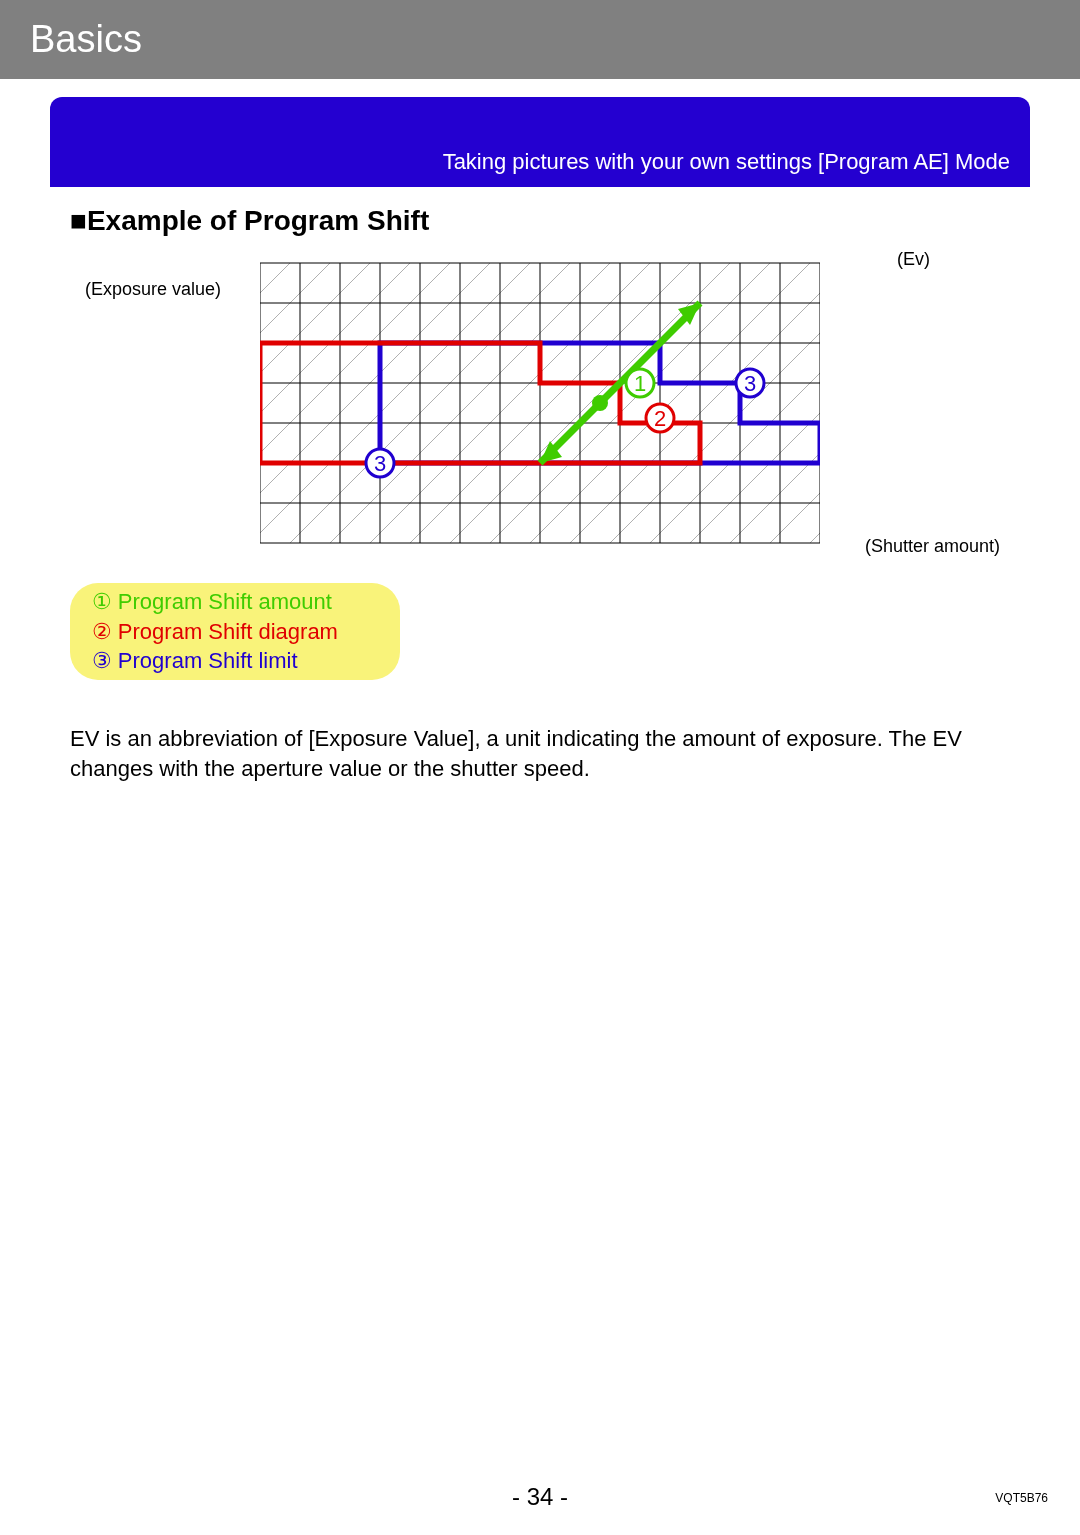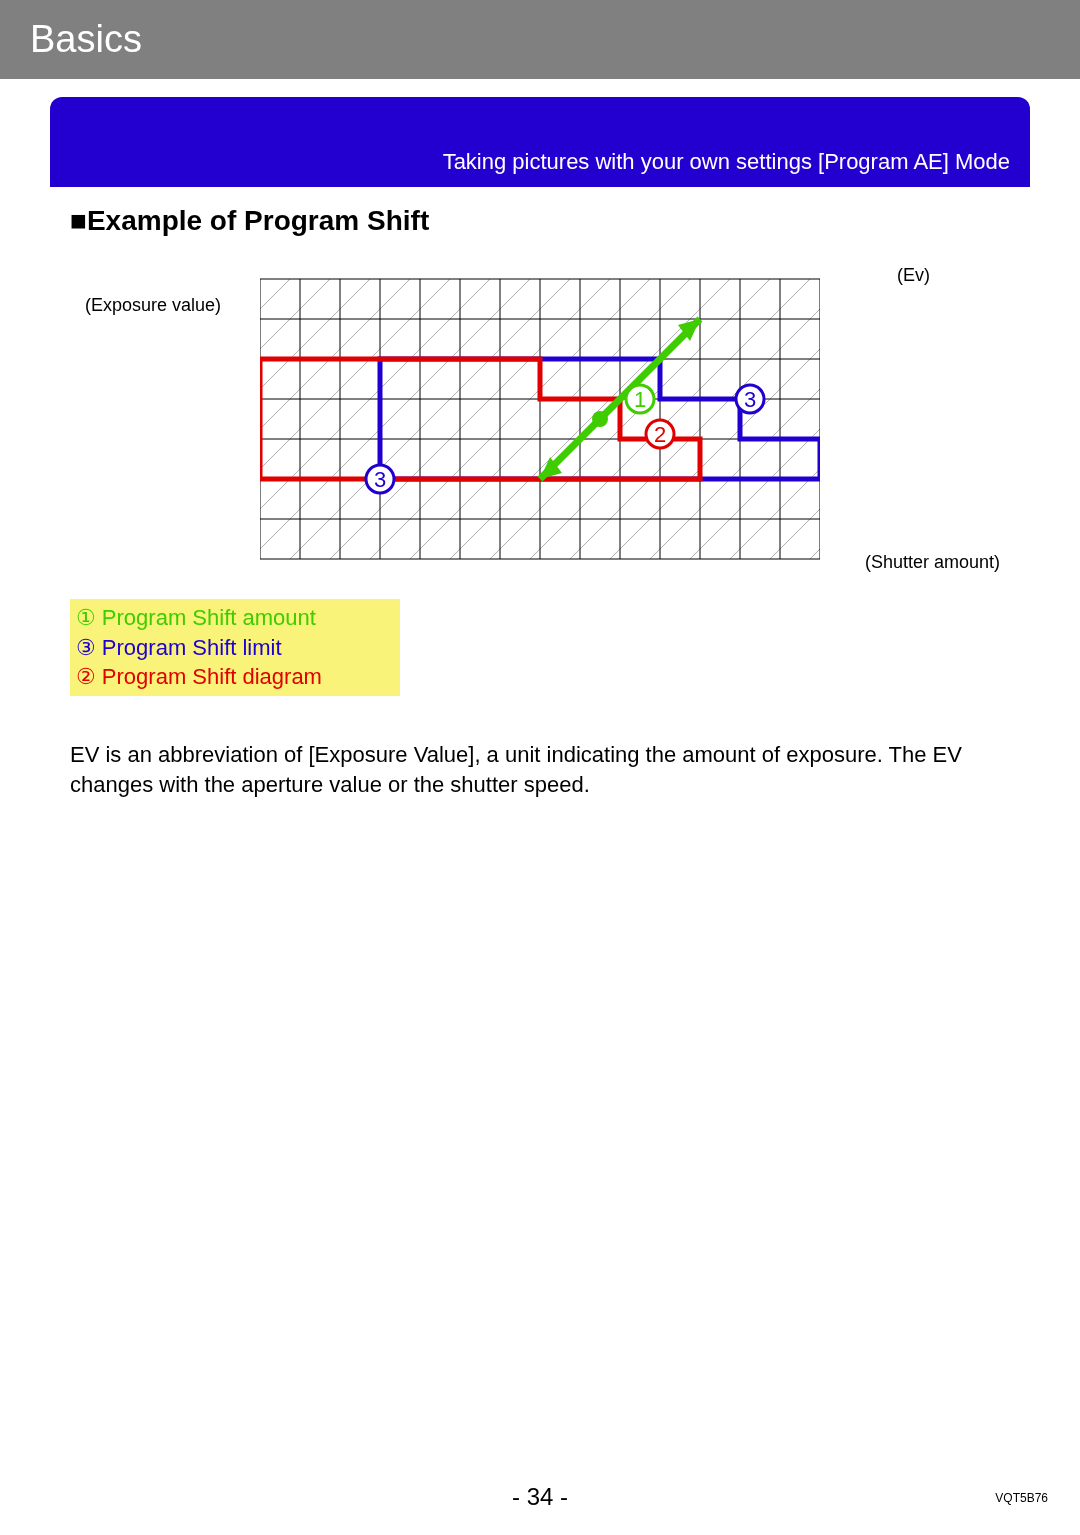--- a/index.html
+++ b/index.html
@@ -2,27 +2,27 @@
 <html><head>
 <meta charset="utf-8">
 <style>
   * { box-sizing: border-box; }
   html, body { margin: 0; padding: 0; background: #fff; font-family: Arial, Helvetica, sans-serif; }
   .page { width: 1080px; height: 1535px; position: relative; background: #fff; }
   .header-bar { background: #808080; color: #fff; padding: 18px 30px; font-size: 38px; }
   .blue-banner { background: #2400d0; color: #fff; margin: 18px 50px 0 50px; border-radius: 12px 12px 0 0; padding: 32px 20px 10px 20px; text-align: right; font-size: 22px; position: relative; height: 90px; }
   .blue-banner-text { position: absolute; right: 20px; bottom: 12px; }
   .content { padding: 18px 70px 0 70px; }
-  .section-title { font-size: 28px; font-weight: bold; margin-bottom: 32px; }
+  .section-title { font-size: 28px; font-weight: bold; margin-bottom: 16px; }
   .chart-wrap { position: relative; width: 700px; margin: 0 auto 30px auto; }
   .chart-svg { display: block; margin: 0 auto; }
   .label-aperture { position: absolute; left: -105px; top: 26px; font-size: 18px; }
   .label-ev { position: absolute; right: -40px; top: -4px; font-size: 18px; }
   .label-shutter { position: absolute; right: -110px; bottom: -4px; font-size: 18px; }
-  .legend { background: #f9f37a; width: 330px; padding: 4px 6px; margin-bottom: 20px; }
+  .legend { background: #f9f37a; width: 330px; padding: 4px 22px; margin-bottom: 20px; border-radius: 28px; }
   .legend-row { font-size: 22px; line-height: 1.35; }
   .legend-num { font-size: 22px; }
   .body-text { font-size: 22px; line-height: 1.35; margin-top: 44px; }
   .page-num { position: absolute; bottom: 24px; left: 0; width: 100%; text-align: center; font-size: 24px; }
   .doc-id { position: absolute; bottom: 30px; right: 32px; font-size: 12px; }
 </style>
 </head>
 <body>
 
 <div class="page">
@@ -113,26 +113,26 @@
 
       <span class="label-shutter">(Shutter amount)</span>
     </div>
 
     <div class="legend">
       <div class="legend-row">
         <span class="legend-num" style="color:#3fcc00">①</span>
         <span style="color:#3fcc00">Program Shift amount</span>
       </div>
       <div class="legend-row">
+        <span class="legend-num" style="color:#e00000">②</span>
+        <span style="color:#e00000">Program Shift diagram</span>
+      </div>
+      <div class="legend-row">
         <span class="legend-num" style="color:#2000d0">③</span>
         <span style="color:#2000d0">Program Shift limit</span>
-      </div>
-      <div class="legend-row">
-        <span class="legend-num" style="color:#e00000">②</span>
-        <span style="color:#e00000">Program Shift diagram</span>
       </div>
     </div>
 
     <div class="body-text">EV is an abbreviation of [Exposure Value], a unit indicating the amount of exposure. The EV changes with the aperture value or the shutter speed.</div>
   </div>
 
   <div class="page-num">- 34 -</div>
   <div class="doc-id">VQT5B76</div>
 </div>
 

